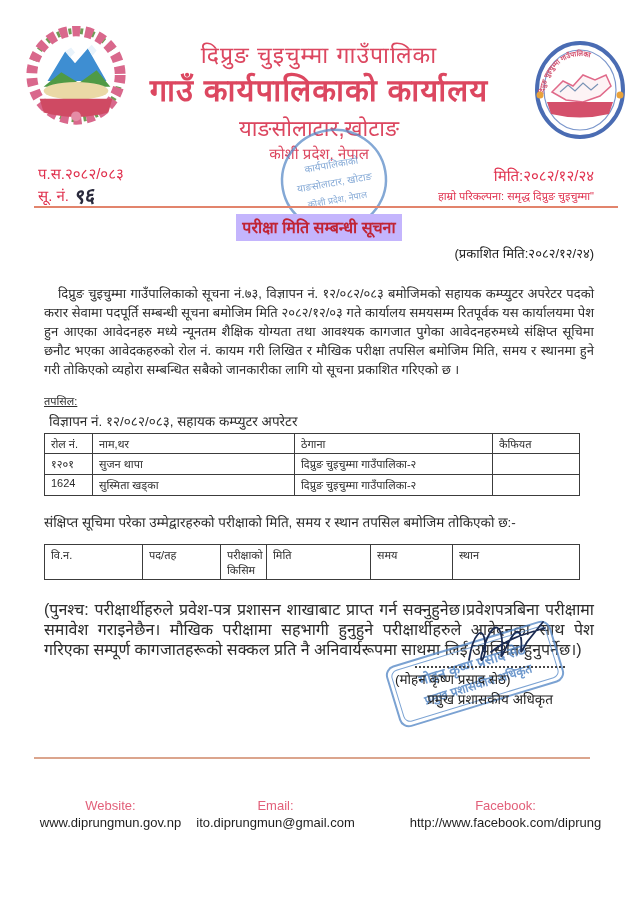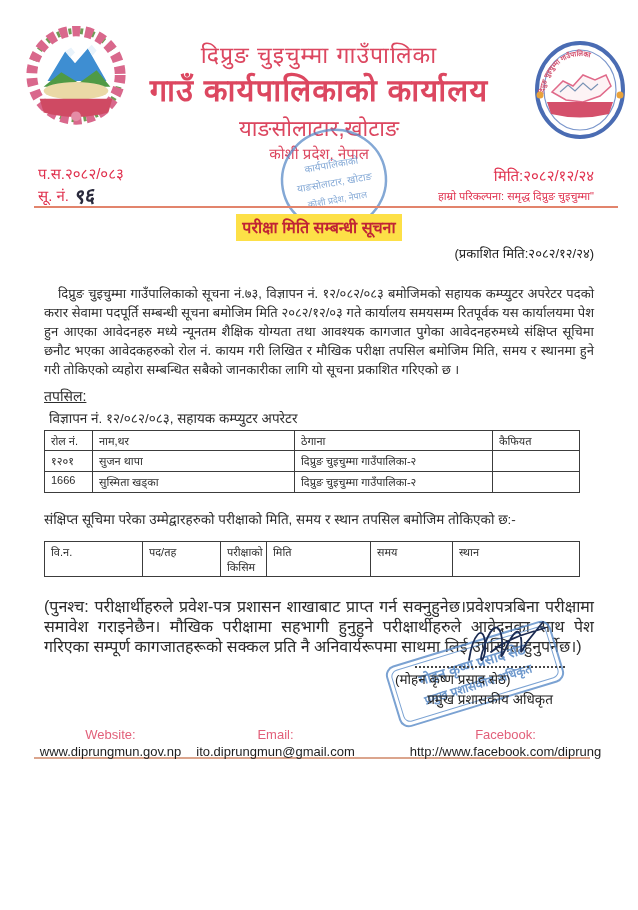--- a/index.html
+++ b/index.html
@@ -21,24 +21,24 @@
   .round-stamp { position:absolute; left:278px; top:126px; opacity:.75; transform:rotate(-10deg); }
   .refblock { position:absolute; left:38px; top:163px; color:#e0314e; font-size:15px; line-height:21px; }
   .serial-hand { display:inline-block; font-size:20px; color:#2a2a3c; transform:rotate(-6deg) translateY(2px); font-style:italic; font-weight:bold; }
   .dateblock { position:absolute; right:44px; top:165px; text-align:right; color:#e0314e; }
   .dateblock .d1 { font-size:15px; }
   .dateblock .d2 { font-size:11px; margin-top:3px; }
   .divider { position:absolute; left:34px; right:20px; top:206px; height:2px; background:#e2846c; }
   
   .content { position:absolute; left:44px; top:214px; width:550px; }
   .title-wrap { text-align:center; }
-  .notice-title { display:inline-block; background:#fde047; color:#c02435; font-size:16px; font-weight:bold; padding:2px 6px 3px; }
+  .notice-title { display:inline-block; background:#c4b5fd; color:#c02435; font-size:16px; font-weight:bold; padding:2px 6px 3px; }
   .pub { text-align:right; font-size:13px; margin-top:3px; color:#222; }
   .body-par { margin-top:22px; font-size:13px; line-height:19px; text-align:justify; text-indent:14px; }
-  .tapasil { margin-top:7px; font-size:14px; text-decoration:underline; }
+  .tapasil { margin-top:14px; font-size:11px; text-decoration:underline; }
   .advert { margin:4px 0 3px 5px; font-size:13.5px; }
   table { border-collapse:collapse; table-layout:fixed; width:535px; font-size:11px; }
   td,th { border:1px solid #3c3c3c; padding:2px 6px; text-align:left; vertical-align:top; font-weight:normal; color:#2b2b2b; }
   .t1 col:nth-child(1){width:48px;} .t1 col:nth-child(2){width:202px;}
   .t1 col:nth-child(3){width:198px;} .t1 col:nth-child(4){width:87px;}
   .t1 td { height:21px; }
   .shortlist { margin-top:17px; font-size:13.5px; }
   .t2 { margin-top:13px; }
   .t2 col:nth-child(1){width:98px;} .t2 col:nth-child(2){width:78px;}
   .t2 col:nth-child(3){width:46px;} .t2 col:nth-child(4){width:104px;}
@@ -54,21 +54,21 @@
   .name-stamp {
     position:absolute; left:14px; top:30px; width:172px; height:64px;
     border:2px solid #5b8cc8; border-radius:10px; transform:rotate(-17deg);
     opacity:.8; color:#4a7fc0; text-align:center; font-weight:bold;
   }
   .name-stamp::after { content:""; position:absolute; inset:3px; border:1.5px solid #5b8cc8; border-radius:7px; }
   .name-stamp .s1 { margin-top:10px; font-size:14px; }
   .name-stamp .s2 { margin-top:3px; font-size:12px; }
   
   .footer-line { position:absolute; left:34px; top:757px; width:556px; height:2px; background:#dba58d; }
-  .fcol { position:absolute; top:727px; text-align:center; font-size:13px; }
+  .fcol { position:absolute; top:798px; text-align:center; font-size:13px; }
   .fcol .lab { color:#e2607a; }
   .fcol .val { color:#1e1e1e; margin-top:2px; }
   .f-web { left:28px; width:165px; }
   .f-mail { left:178px; width:195px; }
   .f-fb { left:398px; width:215px; }
 </style>
 </head>
 <body>
 
 <div class="page">
@@ -148,21 +148,21 @@
         <th>ठेगाना</th>
         <th>कैफियत</th>
       </tr>
       <tr>
         <td>१२०१</td>
         <td>सुजन थापा</td>
         <td>दिप्रुङ चुइचुम्मा गाउँपालिका-२</td>
         <td></td>
       </tr>
       <tr>
-        <td>1666</td>
+        <td>1624</td>
         <td>सुस्मिता खड्का</td>
         <td>दिप्रुङ चुइचुम्मा गाउँपालिका-२</td>
         <td></td>
       </tr>
     </tbody>
       </table>
 
     <div class="shortlist">संक्षिप्त सूचिमा परेका उम्मेद्वारहरुको परीक्षाको मिति, समय र स्थान तपसिल बमोजिम तोकिएको छ:-</div>
 
     <table class="t2">

